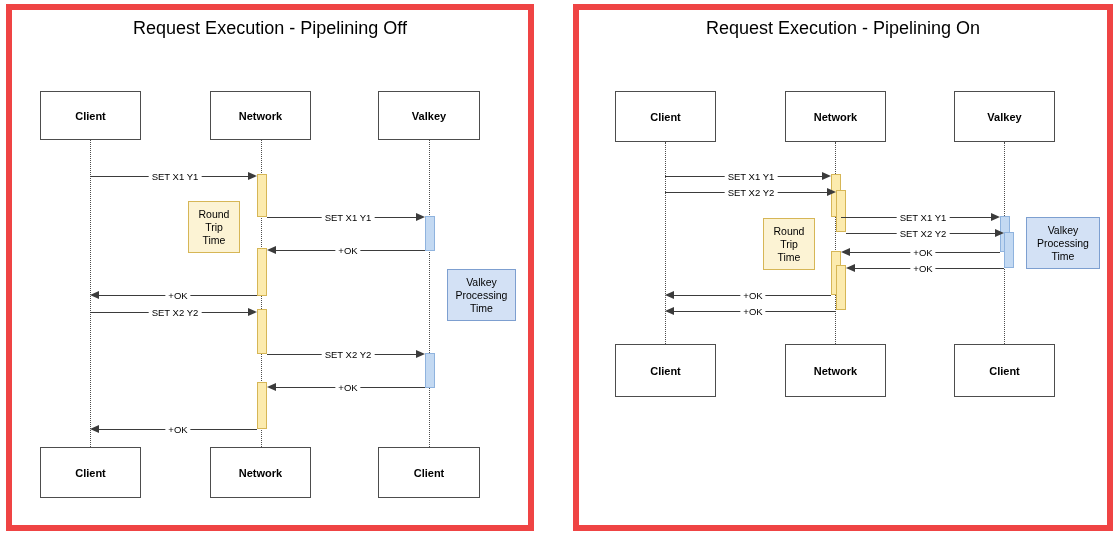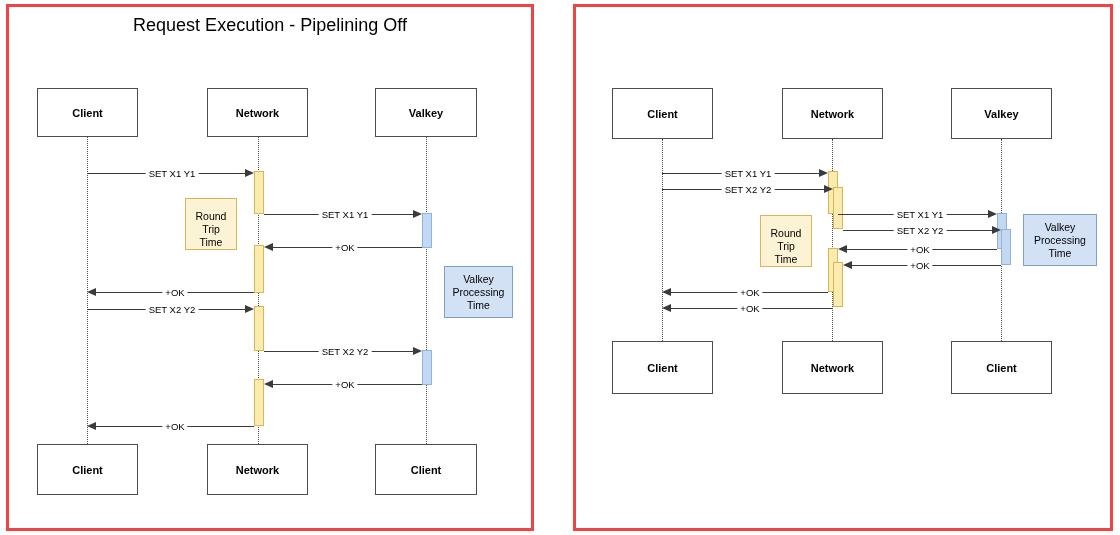--- a/index.html
+++ b/index.html
@@ -1,30 +1,30 @@
 <!DOCTYPE html>
 <html><head>
 <meta charset="utf-8">
 <style>
   html,body{margin:0;padding:0;background:#ffffff;}
   body{width:1120px;height:535px;font-family:"Liberation Sans",sans-serif;overflow:hidden;}
   #stage{position:relative;width:1120px;height:535px;background:#ffffff;}
 
-  .panel{position:absolute;background:#ffffff;border:3px solid #ef4444;box-sizing:border-box;}
+  .panel{position:absolute;background:#ffffff;border:6px solid #ef4444;box-sizing:border-box;}
   .panel-title{position:absolute;left:0;right:0;text-align:center;font-size:18px;color:#000000;}
 
   .lifebox{position:absolute;box-sizing:border-box;border:1.6px solid #4d4d4d;background:#ffffff;
            display:flex;align-items:center;justify-content:center;font-size:11px;color:#000000;font-weight:bold;}
   .lifeline{position:absolute;width:0;border-left:1.6px dotted #4d4d4d;}
 
   .act-y{position:absolute;box-sizing:border-box;background:#fcebae;border:1px solid #d6b656;}
   .act-b{position:absolute;box-sizing:border-box;background:#c3d9f2;border:1px solid #8fb3de;}
 
   .note-y{position:absolute;box-sizing:border-box;background:#fcf3d4;border:1px solid #d6b656;
-          display:flex;align-items:center;justify-content:flex-end;text-align:center;
+          display:flex;align-items:center;justify-content:center;text-align:center;
           font-size:10.5px;line-height:13px;color:#000000;}
   .note-b{position:absolute;box-sizing:border-box;background:#d3e1f5;border:1px solid #7d9fd0;
           display:flex;align-items:center;justify-content:center;text-align:center;
           font-size:10.5px;line-height:13px;color:#000000;}
 
   .msg{position:absolute;height:0;border-top:1.4px solid #3b3b3b;}
   .arrowhead{position:absolute;width:0;height:0;border-top:4.5px solid transparent;border-bottom:4.5px solid transparent;}
   .arrow-r{border-left:9px solid #3b3b3b;}
   .arrow-l{border-right:9px solid #3b3b3b;}
   .msg-label{position:absolute;background:#ffffff;padding:0 3px;font-size:9.5px;color:#000000;
@@ -110,20 +110,21 @@
     <div class="lifebox" style="left:198px;top:437px;width:101px;height:51px;">
       <span>Network</span>
     </div>
     <div class="lifebox" style="left:366px;top:437px;width:102px;height:51px;">
       <span>Client</span>
     </div>
   </div>
 
   <div class="panel" style="left:573px;top:4px;width:540px;height:527px;">
 
+    <div class="panel-title" style="top:8px;">Request Execution - Pipelining On</div>
 
     <div class="lifebox" style="left:36px;top:81px;width:101px;height:51px;">
       <span>Client</span>
     </div>
     <div class="lifebox" style="left:206px;top:81px;width:101px;height:51px;">
       <span>Network</span>
     </div>
     <div class="lifebox" style="left:375px;top:81px;width:101px;height:51px;">
       <span>Valkey</span>
     </div>

